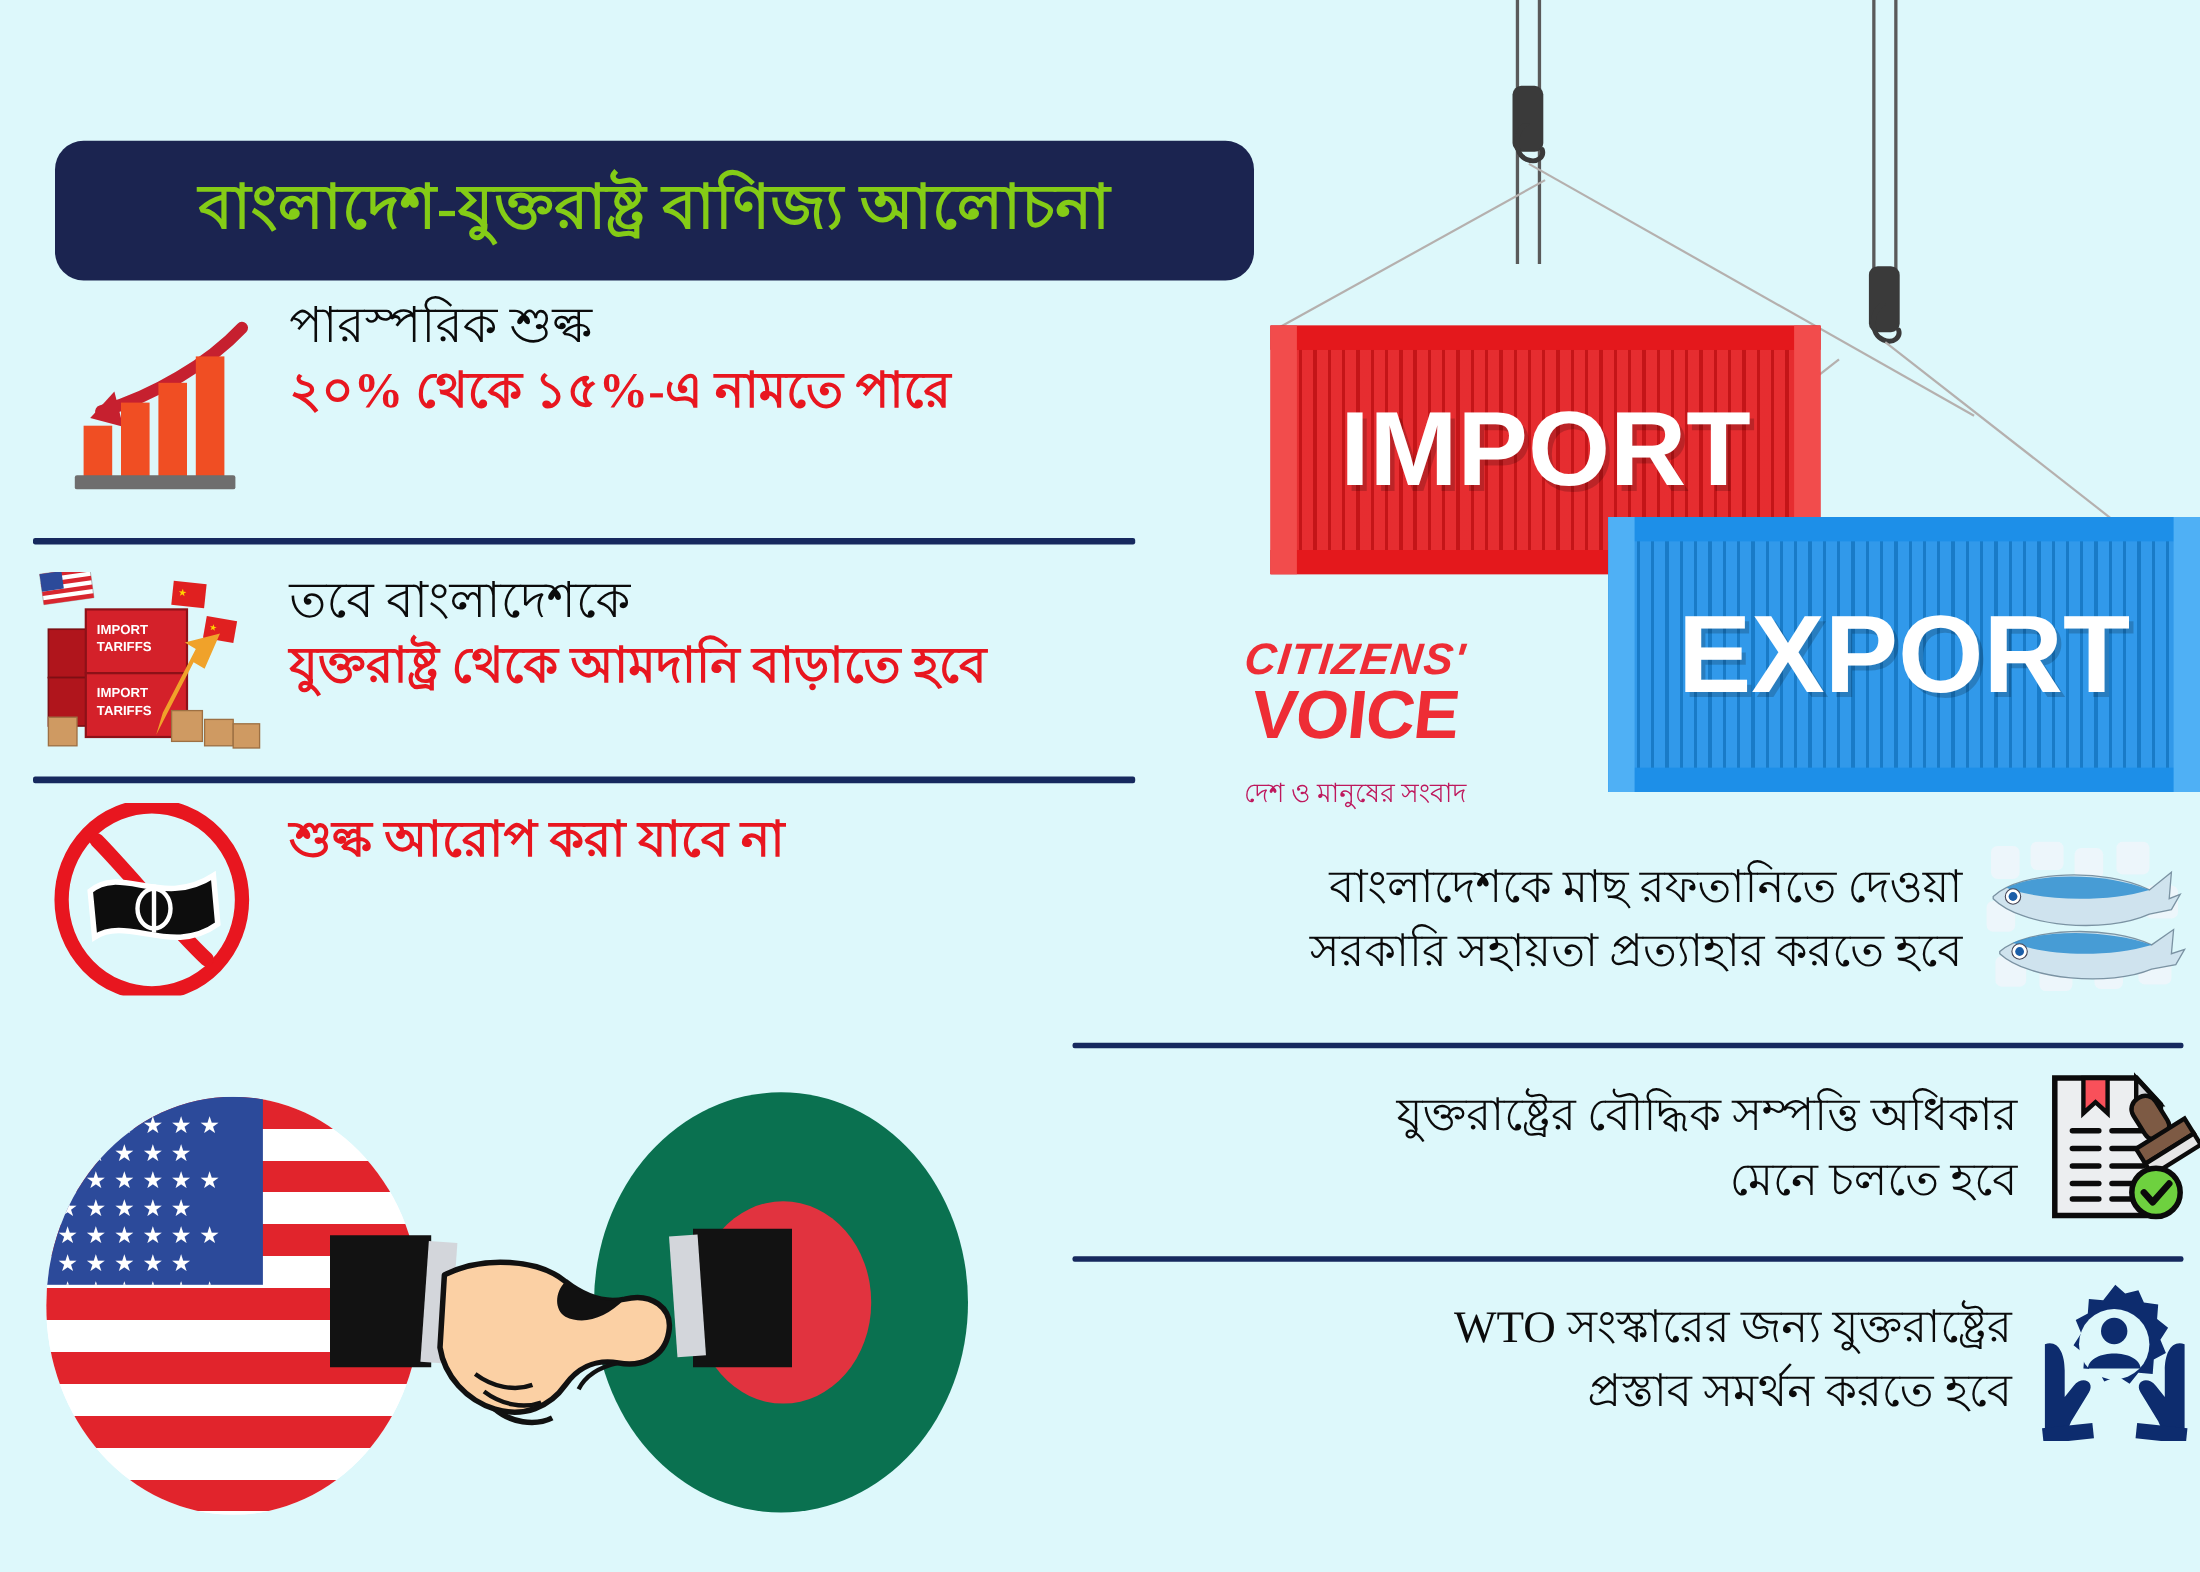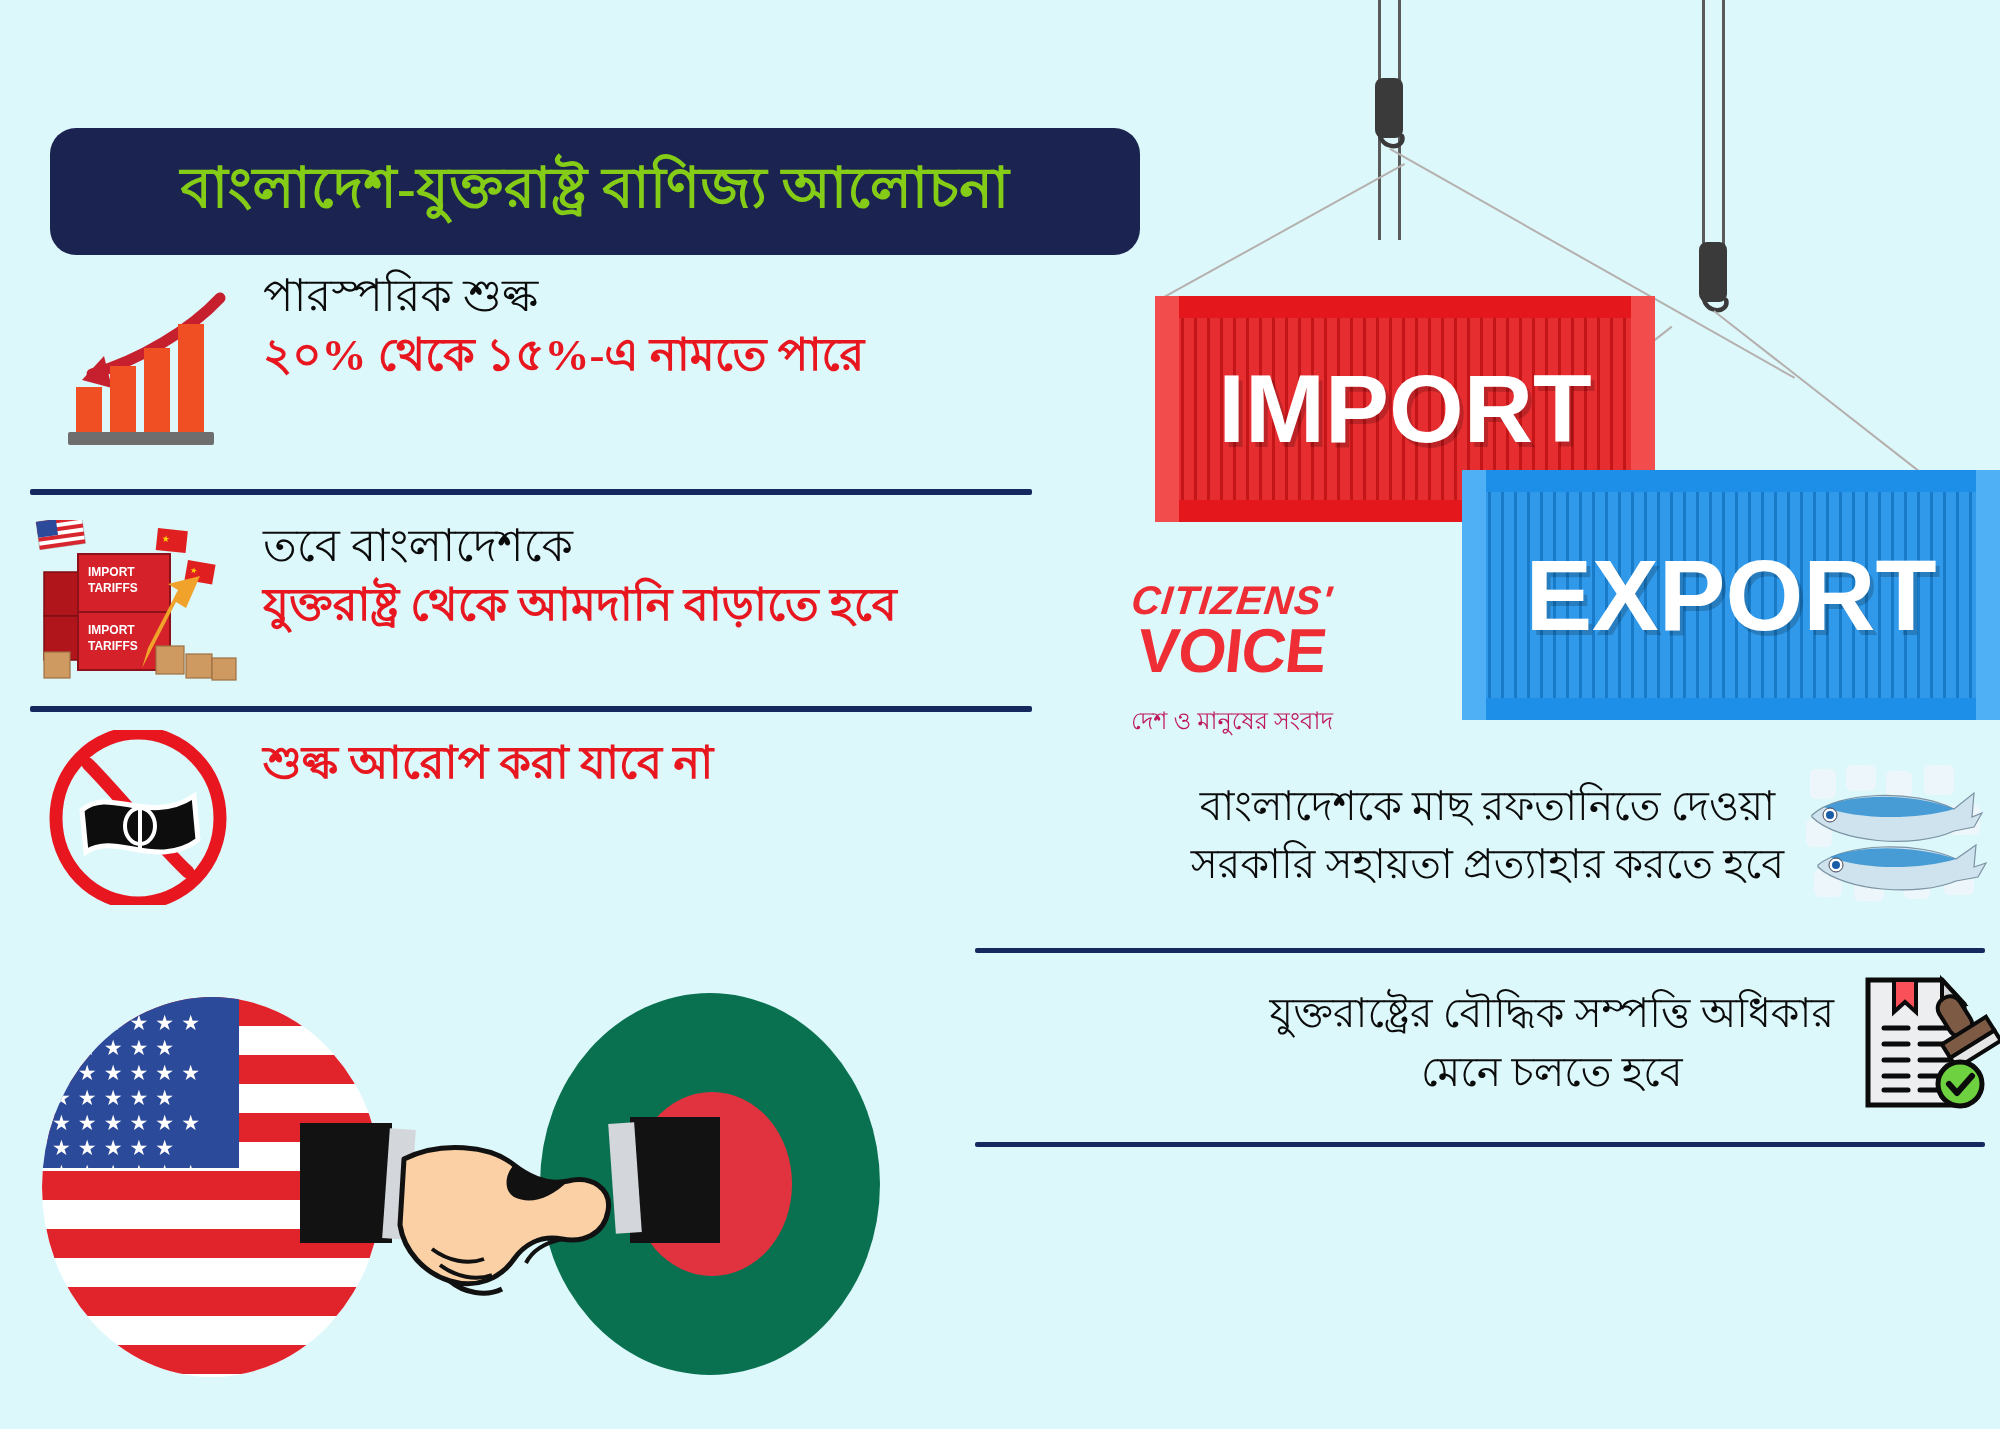--- a/index.html
+++ b/index.html
@@ -29,21 +29,21 @@
   .left-item { position:absolute; left:30px; width:1010px; display:flex; align-items:flex-start; }
   .li-icon { width:215px; height:175px; position:relative; flex:none; }
   .li-text { padding-left:18px; }
   .li-l1 { font-size:45px; color:#0b0b0b; line-height:1.16; white-space:nowrap; }
   .li-l2 { font-size:45px; color:#e8161f; font-weight:700; line-height:1.2; white-space:nowrap; margin-top:6px; }
 
   .divider { position:absolute; height:6px; background:#16295e; border-radius:2px; }
 
   
   .right-item { position:absolute; display:flex; align-items:center; justify-content:flex-end; }
-  .ri-text { text-align:center; padding-right:16px; }
+  .ri-text { text-align:right; padding-right:16px; }
   .ri-line { font-size:41px; color:#0b0b0b; line-height:1.42; white-space:nowrap; }
   .ri-icon { flex:none; position:relative; }
 
   
   .cable { position:absolute; background:#5a5a5a; width:2.5px; }
   .hookblock { position:absolute; width:28px; height:60px; background:#3a3a3a; border-radius:8px; }
   .sling { position:absolute; height:1.6px; background:#b5b0ae; transform-origin:left center; }
 
   .container-box { position:absolute; }
   .cbody { position:absolute; inset:0; }
@@ -275,20 +275,38 @@
           <rect x="90" y="76" width="52" height="12" fill="#e6e6e6" stroke="#0b0b0b" stroke-width="4"></rect>
         </g>
         <circle cx="110" cy="114" r="22" fill="#6ed13f" stroke="#0b0b0b" stroke-width="5"></circle>
         <path d="M99 114 L107 123 L122 106" stroke="#0b0b0b" stroke-width="6" fill="none" stroke-linecap="round" stroke-linejoin="round"></path>
       </svg>
     </div>
   </div>
 
   <div class="divider" style="left:975px; top:1142px; width:1010px; height:5px;"></div>
 
+  <div class="right-item" style="left:975px; top:1160px; width:1025px;">
+    <div class="ri-text">
+      <div class="ri-line">WTO সংস্কারের জন্য যুক্তরাষ্ট্রের</div>
+      <div class="ri-line">প্রস্তাব সমর্থন করতে হবে</div>
+    </div>
+    <div class="ri-icon" style="width:155px;height:150px;">
+      <svg width="155" height="150" viewBox="0 0 155 150" fill="#0d2c6e">
+        <path d="M78 8 l9 8 12-3 5 11 13 2 -1 13 10 8 -7 11 5 12 -11 6 -1 13 -13 -1 -8 10 -11 -7 -12 5 -6 -11 -13 -1 1 -13 -10 -8 7 -11 -5 -12 11 -6 1 -13 13 1 z"></path>
+        <circle cx="77" cy="62" r="32" fill="#ddf8fb"></circle>
+        <circle cx="77" cy="50" r="12"></circle>
+        <path d="M53 84 C55 66, 99 66, 101 84 Z"></path>
+        <path d="M14 62 C26 58, 32 70, 32 86 L32 110 L40 100 C48 90, 60 96, 54 106 L38 132 L32 146 L14 146 L14 110 Z"></path>
+        <path d="M141 62 C129 58, 123 70, 123 86 L123 110 L115 100 C107 90, 95 96, 101 106 L117 132 L123 146 L141 146 L141 110 Z"></path>
+        <rect x="12" y="136" width="46" height="14" transform="rotate(-6 35 143)"></rect>
+        <rect x="97" y="136" width="46" height="14" transform="rotate(6 120 143)"></rect>
+      </svg>
+    </div>
+  </div>
 
   <div style="position:absolute; left:20px; top:985px; width:940px; height:430px;">
 
     <div class="flag-circle" style="left:22px; top:12px; width:340px; height:380px; position:absolute;">
       <div style="position:absolute;inset:0;background:#ffffff;"></div>
       <div style="position:absolute;left:0;right:0;top:0;height:100%;
            background:repeating-linear-gradient(#e1242c 0 29px, #ffffff 29px 58px);"></div>
       <div style="position:absolute;left:0;top:0;width:58%;height:45%;background:#2c4a9a;
            color:#fff;font-size:21px;line-height:25px;letter-spacing:7px;padding:14px 10px;overflow:hidden;
            font-family:'DejaVu Sans', sans-serif;">

